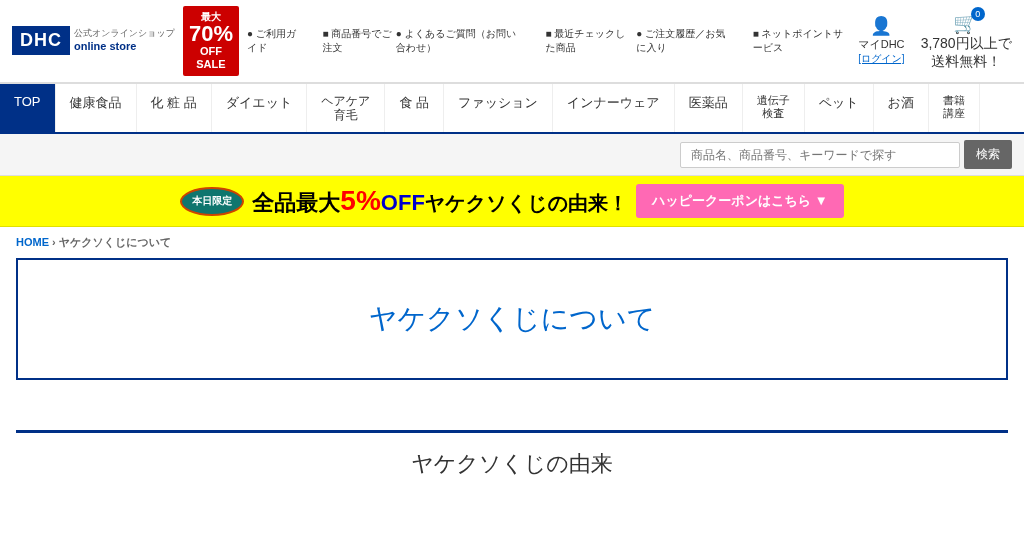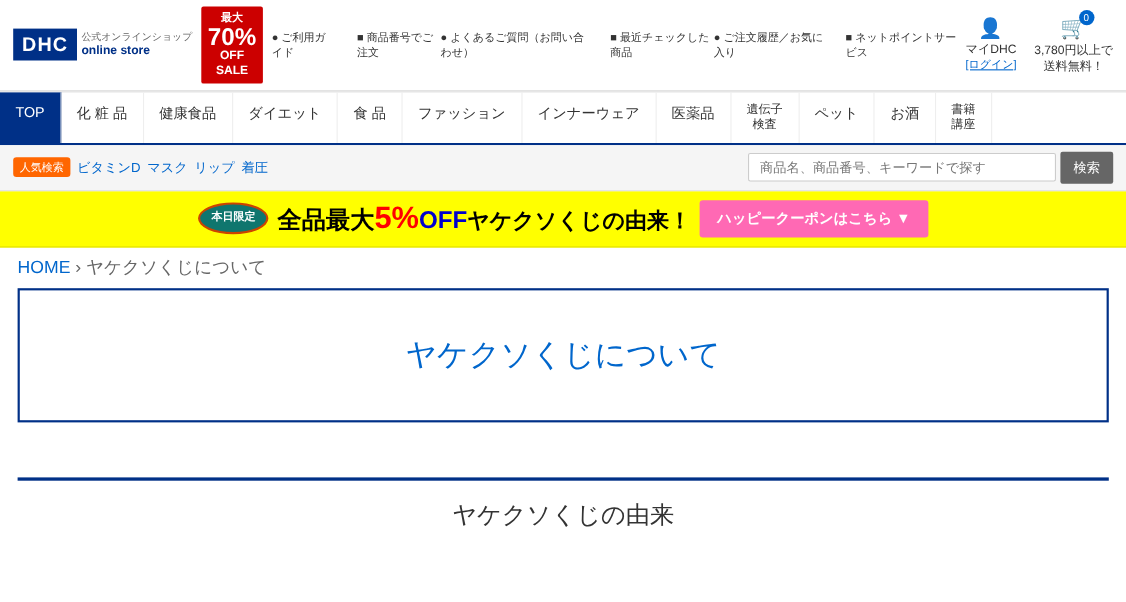--- a/index.html
+++ b/index.html
@@ -103,21 +103,21 @@
       color: #fff;
       border-radius: 50%;
       font-size: 9px;
       width: 14px;
       height: 14px;
       display: flex;
       align-items: center;
       justify-content: center;
     }
     .free-shipping {
-      font-size: 11px;
+      font-size: 14px;
       color: #333;
       white-space: nowrap;
     }
 
     
     .main-nav {
       display: flex;
       background: #fff;
       border-bottom: 2px solid #003087;
       border-top: 1px solid #ddd;
@@ -251,22 +251,23 @@
       cursor: pointer;
       border-radius: 3px;
       display: flex;
       align-items: center;
       gap: 4px;
     }
 
     
     .breadcrumb {
       padding: 8px 16px;
-      font-size: 16px;
+      font-size: 11px;
       color: #666;
+      font-weight: bold;
     }
     .breadcrumb a { color: #0066cc; text-decoration: none; }
 
     
     .content-area {
       padding: 0 16px 20px;
     }
     .title-box {
       border: 2px solid #003087;
       padding: 40px 20px;
@@ -339,43 +340,38 @@
         <span class="cart-badge">0</span>
       </div>
       <span class="free-shipping">3,780円以上で</span>
       <span class="free-shipping">送料無料！</span>
     </div>
   </div>
 </div>
 
 <div class="main-nav">
   <div class="nav-item active">TOP</div>
+  <div class="nav-item">健康食品</div>
   <div class="nav-item">化 粧 品</div>
-  <div class="nav-item">健康食品</div>
   <div class="nav-item">ダイエット</div>
+  <div class="nav-item hair-care" style="white-space:pre-line;">ヘアケア
+育毛</div>
   <div class="nav-item">食 品</div>
   <div class="nav-item">ファッション</div>
   <div class="nav-item">インナーウェア</div>
   <div class="nav-item">医薬品</div>
   <div class="nav-item gene" style="white-space:pre-line;">遺伝子
 検査</div>
   <div class="nav-item">ペット</div>
   <div class="nav-item">お酒</div>
   <div class="nav-item books" style="white-space:pre-line;">書籍
 講座</div>
 </div>
 
 <div class="search-bar">
-  <div class="popular-searches">
-    <span class="popular-label">人気検索</span>
-    <a class="popular-item">ビタミンD</a>
-    <a class="popular-item">マスク</a>
-    <a class="popular-item">リップ</a>
-    <a class="popular-item">着圧</a>
-  </div>
   <div class="search-form">
     <input class="search-input" type="text" placeholder="商品名、商品番号、キーワードで探す" style="">
     <button class="search-btn">検索</button>
   </div>
 </div>
 
 <div class="coupon-banner">
   <div class="coupon-badge">
     <span>本日限定</span>
   </div>

